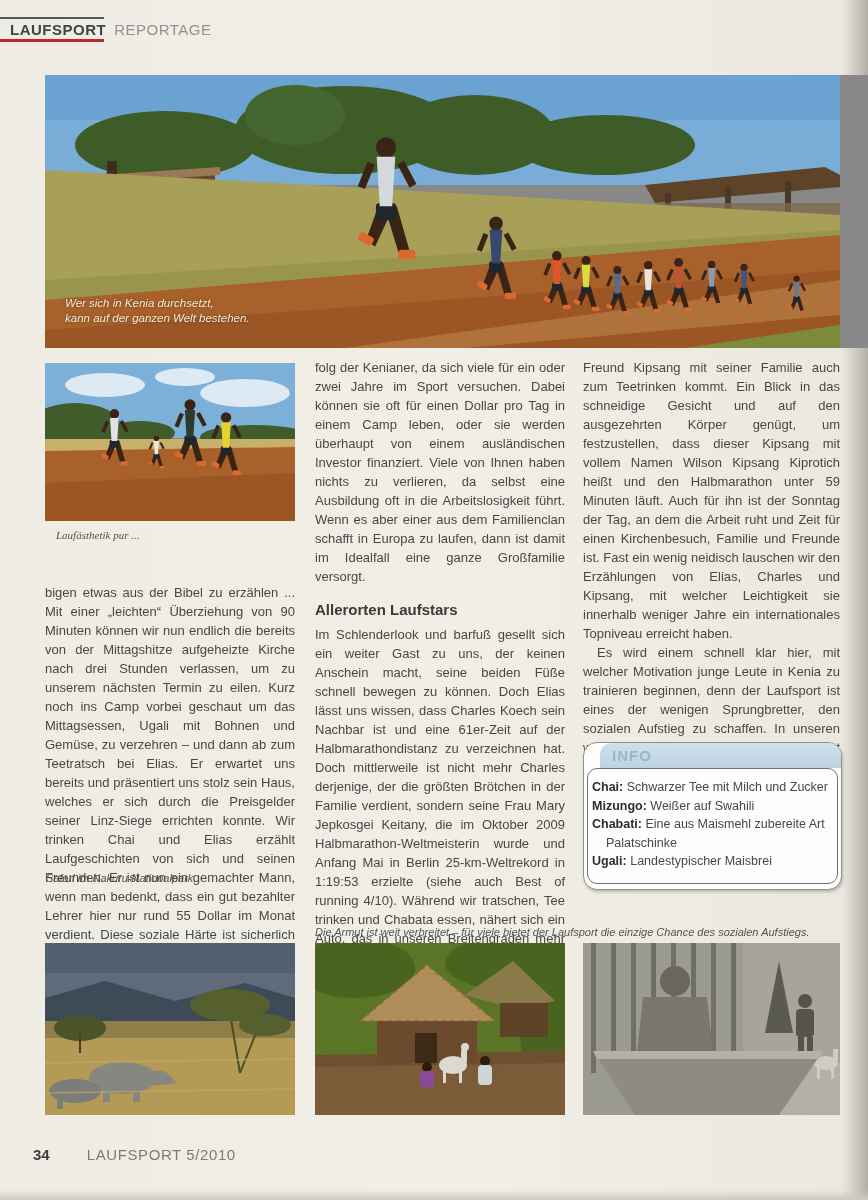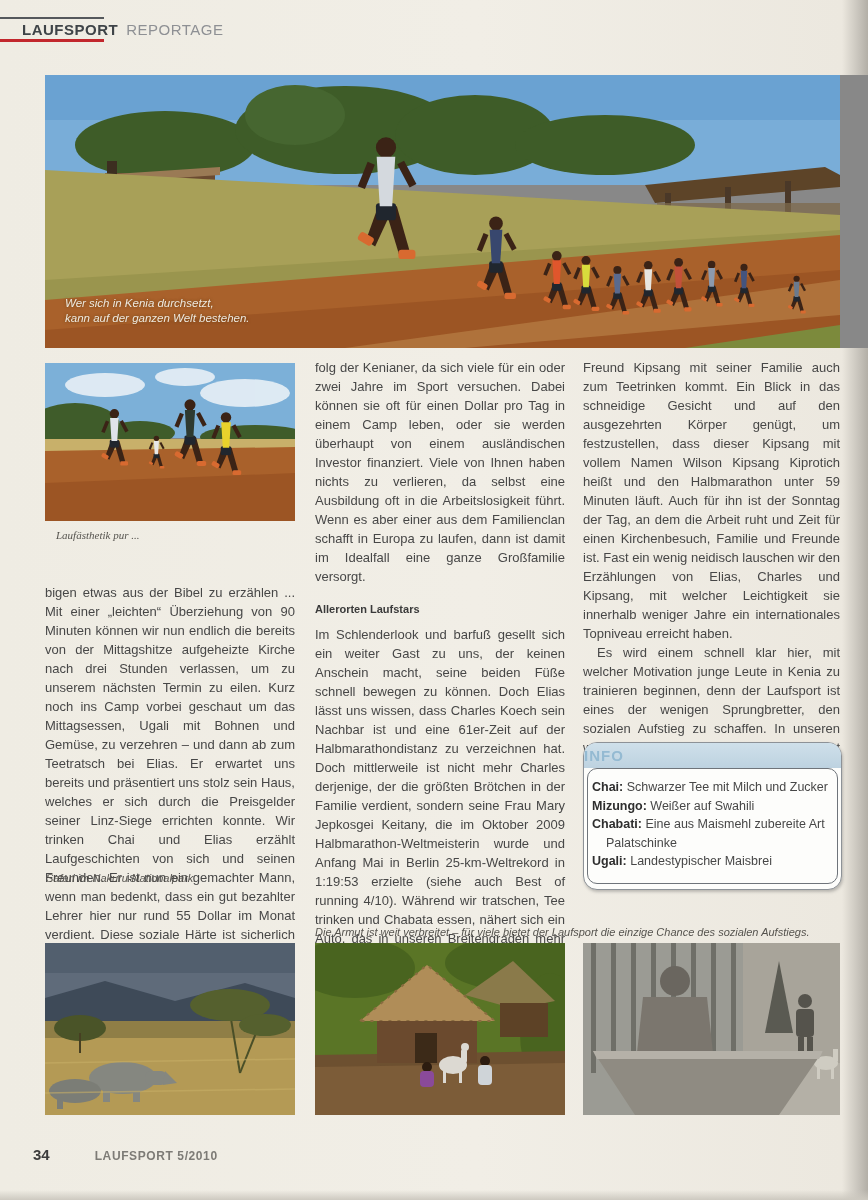--- a/index.html
+++ b/index.html
@@ -5,64 +5,64 @@
   html,body{margin:0;padding:0;background:#d8d4cc;}
   .page{
     position:relative;width:868px;height:1200px;margin:0 auto;
     background:linear-gradient(90deg,#efece3 0%,#f1eee6 55%,#ece8df 97%,#c6c2ba 99%,#b3afa7 100%);
     font-family:"Liberation Sans", sans-serif;overflow:hidden;
   }
   .page::after{content:"";position:absolute;left:0;bottom:0;width:100%;height:10px;
     background:linear-gradient(0deg,#cdc9c0,rgba(205,201,192,0));pointer-events:none;}
   
   .hdr-topline{position:absolute;left:0;top:17px;width:104px;height:2px;background:#55585c;}
-  .hdr-row{position:absolute;left:22px;top:21px;white-space:nowrap;}
+  .hdr-row{position:absolute;left:10px;top:21px;white-space:nowrap;}
   .hdr-brand{font-size:15px;font-weight:bold;color:#3f4448;letter-spacing:.5px;}
   .hdr-section{font-size:15px;color:#8e9094;margin-left:8px;letter-spacing:.5px;}
   .hdr-redline{position:absolute;left:0;top:39px;width:104px;height:3px;background:#c2272d;}
   
   .photo{position:absolute;overflow:hidden;background:#888;}
   .photo svg{display:block;}
   
   .hero{left:45px;top:75px;width:863px;height:273px;}
   .hero-caption{position:absolute;left:20px;bottom:22px;color:#efe9df;font-style:italic;
     font-size:11.5px;line-height:15px;text-shadow:0 0 3px rgba(92,58,14,.8);}
   
   .col{position:absolute;font-size:13px;line-height:19px;color:#474747;text-align:justify;}
   .col-left{left:45px;top:583px;width:250px;}
   .col-mid{left:315px;top:358px;width:250px;}
   .col-right{left:583px;top:358px;width:257px;}
-  .subhead{font-size:11px;font-weight:bold;color:#3a3a3a;margin:14px 0 6px 0;text-align:left;}
+  .subhead{font-size:15px;font-weight:bold;color:#3a3a3a;margin:14px 0 6px 0;text-align:left;}
   .para{margin:0;}
   .para + .para.indent{text-indent:14px;}
   .photo-caption{position:absolute;font-style:italic;font-size:11px;color:#55534e;}
   .cap-left-photo{left:56px;top:529px;width:250px;font-family:Liberation Serif, serif;}
   .cap-bottom-left{left:46px;top:872px;width:255px;}
   .cap-bottom-mid{left:315px;top:926px;width:525px;}
   
   .photo-track{left:45px;top:363px;width:250px;height:158px;}
   
   .infobox{position:absolute;left:583px;top:742px;width:257px;height:146px;
     background:#fdfdfb;border:1.5px solid #8d9297;border-radius:14px;
     box-shadow:1px 2px 3px rgba(90,90,90,.35);}
   .infobox-head{height:25px;background:linear-gradient(180deg,#cfe0ea,#bdd2e0);
-    border-radius:12px 12px 0 0;display:flex;align-items:center;}
+    border-radius:12px 12px 0 0;display:flex;align-items:center;padding-left:12px;margin-left:16px;}
   .infobox-title{font-size:15px;font-weight:bold;color:#94bad2;letter-spacing:1px;}
   .infobox-body{margin:0 3px 3px 3px;border:1px solid #6f747a;border-radius:10px;
     background:#fdfdfb;padding:9px 4px;height:96px;}
   .info-item{font-size:12.5px;line-height:18.5px;color:#474747;padding-left:14px;text-indent:-14px;}
   .info-term{font-weight:bold;color:#2e2e2e;}
   
   .photo-safari{left:45px;top:943px;width:250px;height:172px;}
   .photo-village{left:315px;top:943px;width:250px;height:172px;}
   .photo-barrow{left:583px;top:943px;width:257px;height:172px;}
   
   .footer{position:absolute;left:33px;top:1146px;display:flex;align-items:baseline;gap:25px;}
   .footer-page{font-size:15px;font-weight:bold;color:#3c3c3c;}
-  .footer-mag{font-size:12px;color:#7d7b76;margin-left:20px;letter-spacing:.6px;font-weight:bold;}
+  .footer-mag{font-size:15px;color:#7d7b76;margin-left:12px;letter-spacing:.6px;}
 </style>
 </head>
 <body>
 
 <div class="page">
 
   <div class="hdr-topline"></div>
   <div class="hdr-row">
     <span class="hdr-brand">LAUFSPORT</span><span class="hdr-section">REPORTAGE</span>
   </div>

